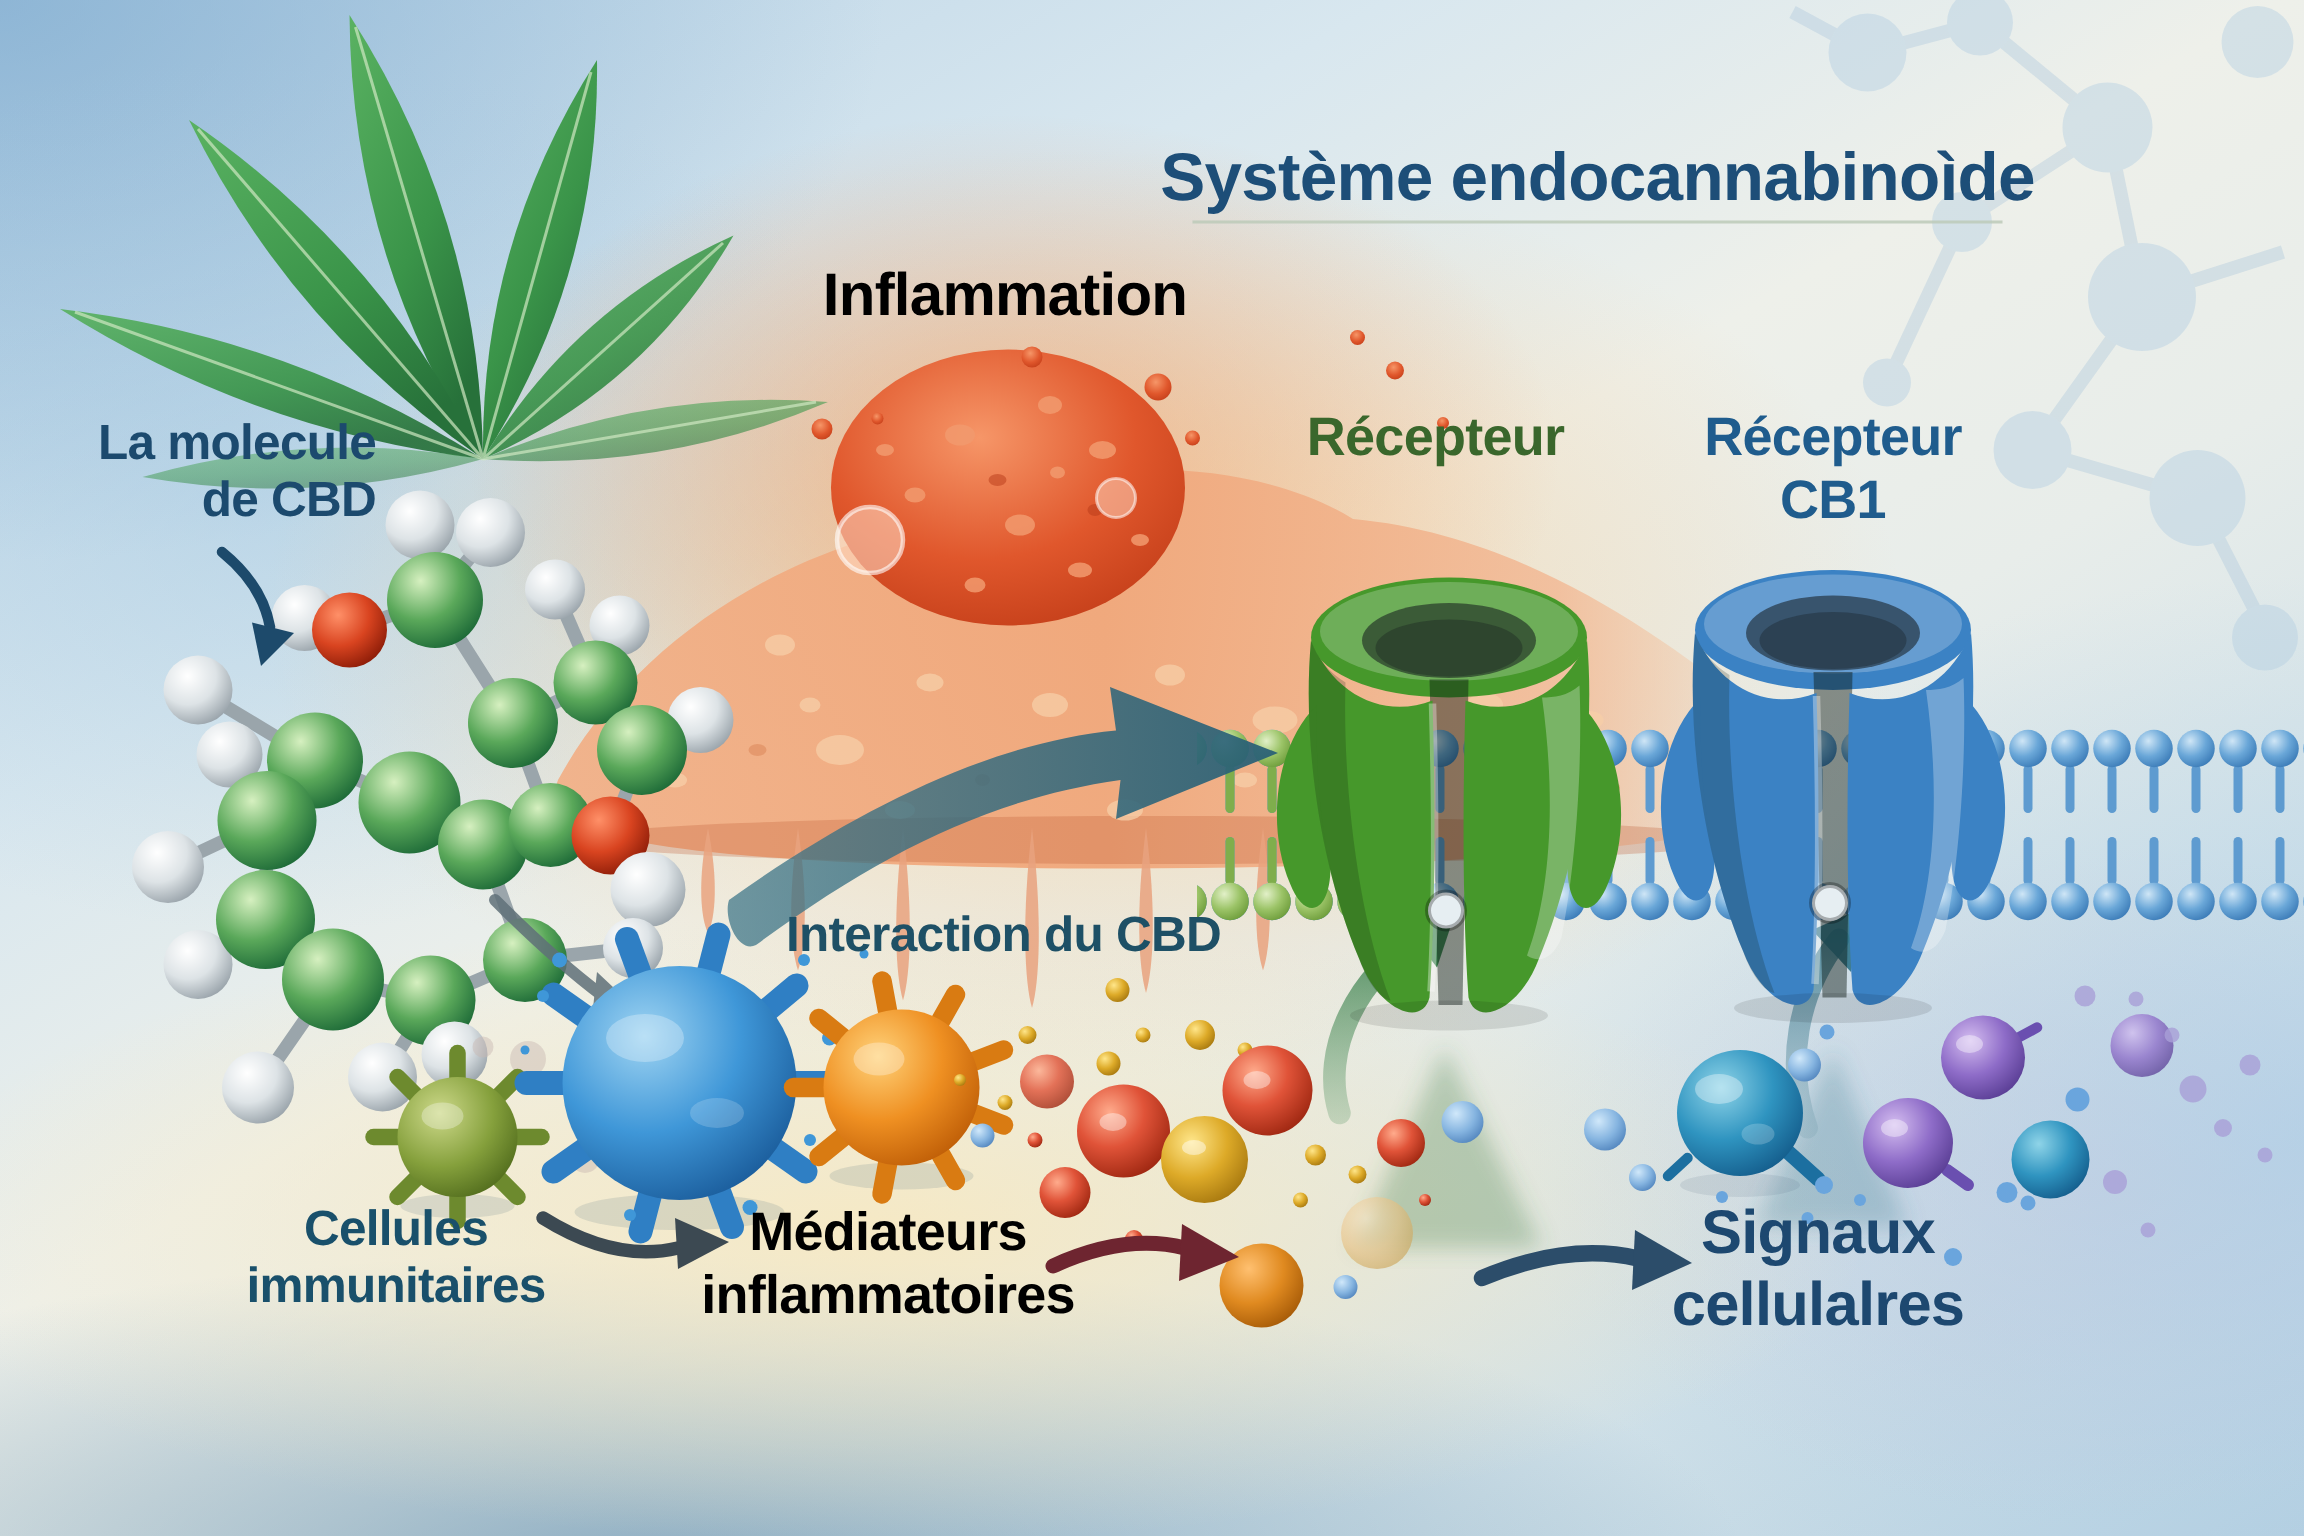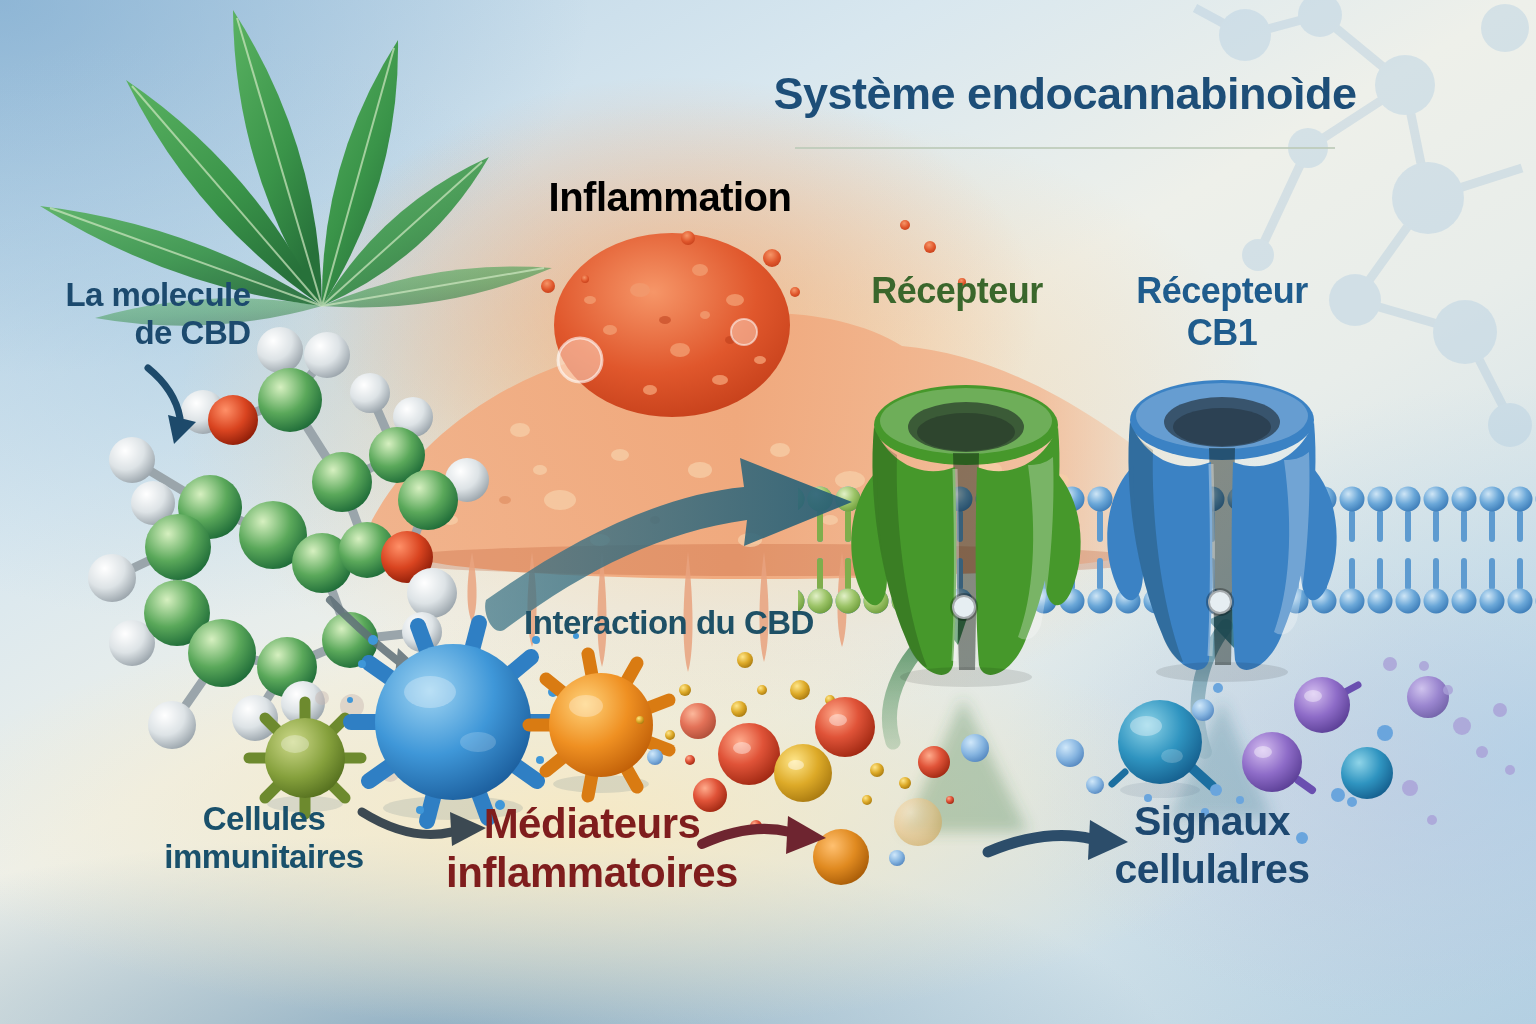--- a/index.html
+++ b/index.html
@@ -18,21 +18,21 @@
       linear-gradient(150deg,#b4d0e5 0%,#d8e7ef 28%,#eef0ea 46%,#e8edea 60%,#cfe0e8 82%,#b6d0e1 100%);}
   .lbl{position:absolute;font-weight:bold;text-align:center;line-height:1.16;
     letter-spacing:-0.5px;transform:translateX(-50%);white-space:nowrap;}
   .title{font-size:45px;color:#1d4e78;}
   .inflam{font-size:40px;color:#000000;}
   .mol{font-size:33px;color:#1c4a6e;text-align:right;}
   .cb2{font-size:36px;color:#3a672c;}
   .cb1{font-size:36px;color:#1f5c8d;}
   .inter{font-size:33px;color:#1e5066;}
   .imm{font-size:33px;color:#19506b;}
-  .med{font-size:42px;color:#7f1d1d;}
+  .med{font-size:36px;color:#000000;}
   .sig{font-size:41px;color:#1d4870;}
   .underline{position:absolute;left:795px;top:147px;width:540px;height:2px;
     background:#bccab8;opacity:.85;}
   svg{position:absolute;left:0;top:0;}
 </style>
 </head>
 <body>
 
 <div class="stage">
   <div class="bg"></div>
@@ -558,21 +558,21 @@
         <circle cx="1462" cy="726" r="9"></circle>
           <circle cx="1482" cy="752" r="6"></circle>
           <circle cx="1410" cy="788" r="8"></circle>
         <circle cx="1432" cy="820" r="5"></circle>
           <circle cx="1500" cy="710" r="7"></circle>
           <circle cx="1510" cy="770" r="5"></circle>
       </g>
     </g>
   </svg>
 
-  <div class="lbl title" style="left:1065px;top:68px;">Système endocannabinoìde</div>
+  <div class="lbl title" style="left:1065px;top:92px;">Système endocannabinoìde</div>
   <div class="underline"></div>
 
   <div class="lbl inflam" style="left:670px;top:174px;">Inflammation</div>
 
   <div class="lbl mol" style="left:158px;top:276px;">
     <div>La molecule</div>
     <div>de CBD</div>
   </div>
 
   <div class="lbl cb2" style="left:957px;top:270px;">

